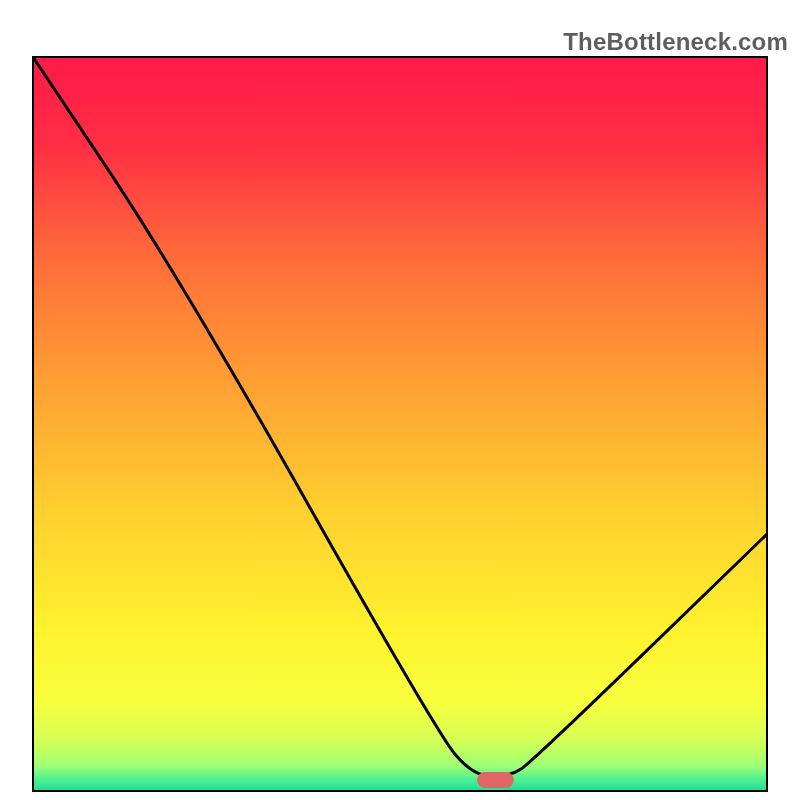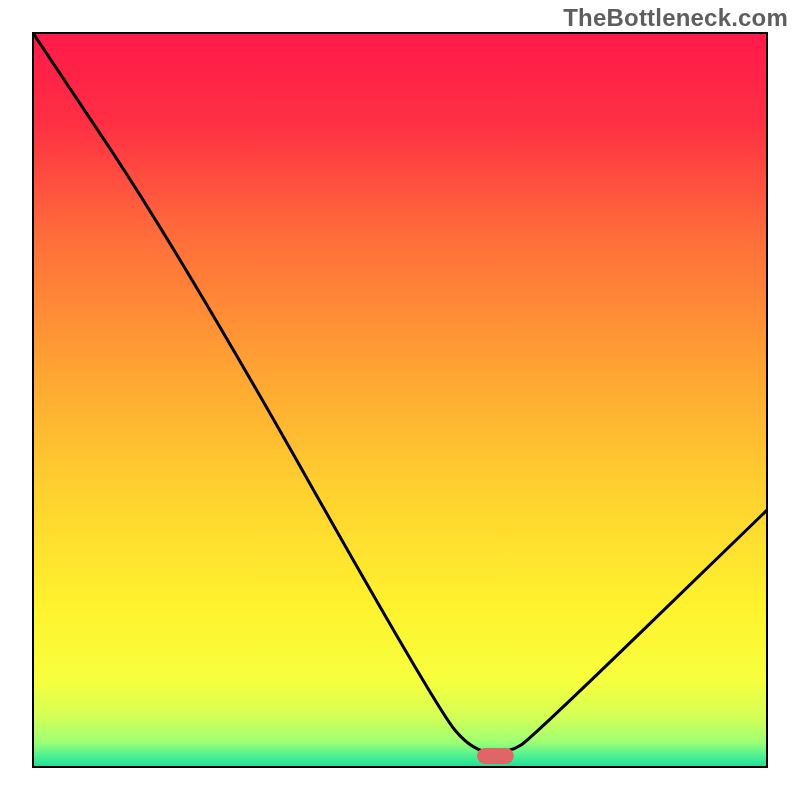--- a/index.html
+++ b/index.html
@@ -7,20 +7,21 @@
     padding: 0;
     width: 800px;
     height: 800px;
     background: #ffffff;
     font-family: Arial, Helvetica, sans-serif;
   }
   .container {
     position: relative;
     width: 800px;
     height: 672px;
+    margin-top: 24px;
   }
   .watermark {
     position: absolute;
     top: 4px;
     right: 12px;
     font-size: 24px;
     font-weight: 600;
     color: #5e5e5e;
     letter-spacing: 0.2px;
     z-index: 10;

